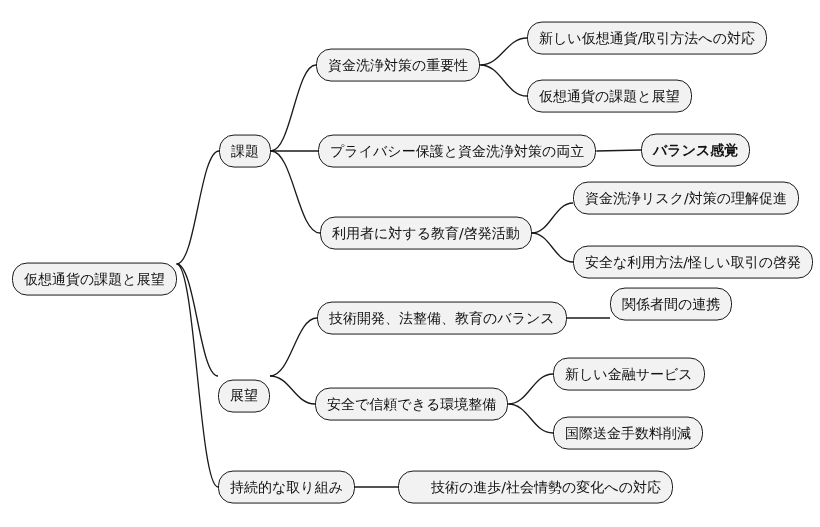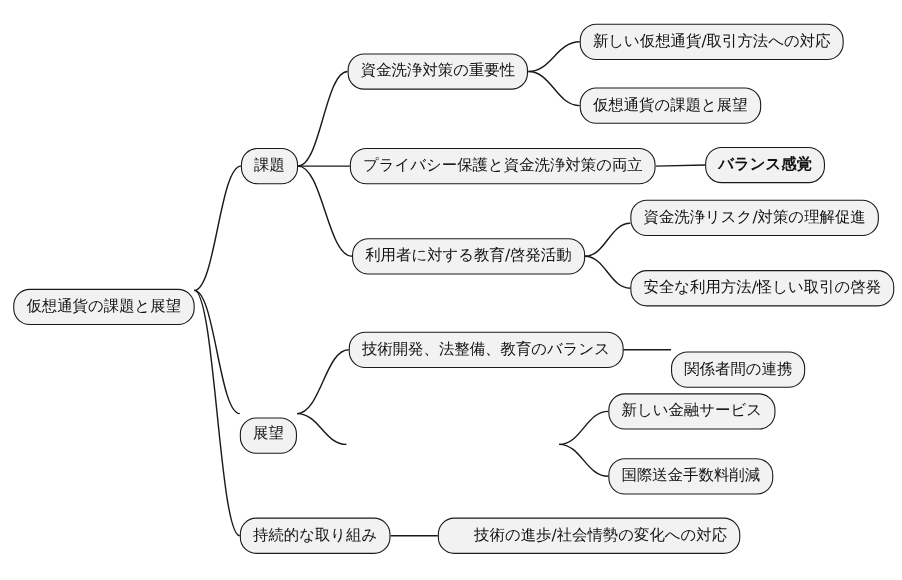--- a/index.html
+++ b/index.html
@@ -77,22 +77,23 @@
   <div class="node" style="left:320px; top:233px;">利用者に対する教育/啓発活動</div>
 
   <div class="node" style="left:573px; top:198px;">資金洗浄リスク/対策の理解促進</div>
 
   <div class="node" style="left:573px; top:262px;">安全な利用方法/怪しい取引の啓発</div>
 
   <div class="node" style="left:218px; top:396px;font-family:Liberation Serif, serif;">展望</div>
 
   <div class="node" style="left:317px; top:318px;">技術開発、法整備、教育のバランス</div>
 
-  <div class="node" style="left:610px; top:336px;">関係者間の連携</div>
+  <div class="node" style="left:610px; top:304px;">関係者間の連携</div>
 
+  <div class="node" style="left:315px; top:404px;">安全で信頼できる環境整備</div>
 
   <div class="node" style="left:553px; top:374px;">新しい金融サービス</div>
 
   <div class="node" style="left:553px; top:433px;">国際送金手数料削減</div>
 
   <div class="node" style="left:218px; top:487px;">持続的な取り組み</div>
 
   <div class="node" style="left:398px; top:487px;padding-left:32px;">技術の進歩/社会情勢の変化への対応</div>
 </div>
 

